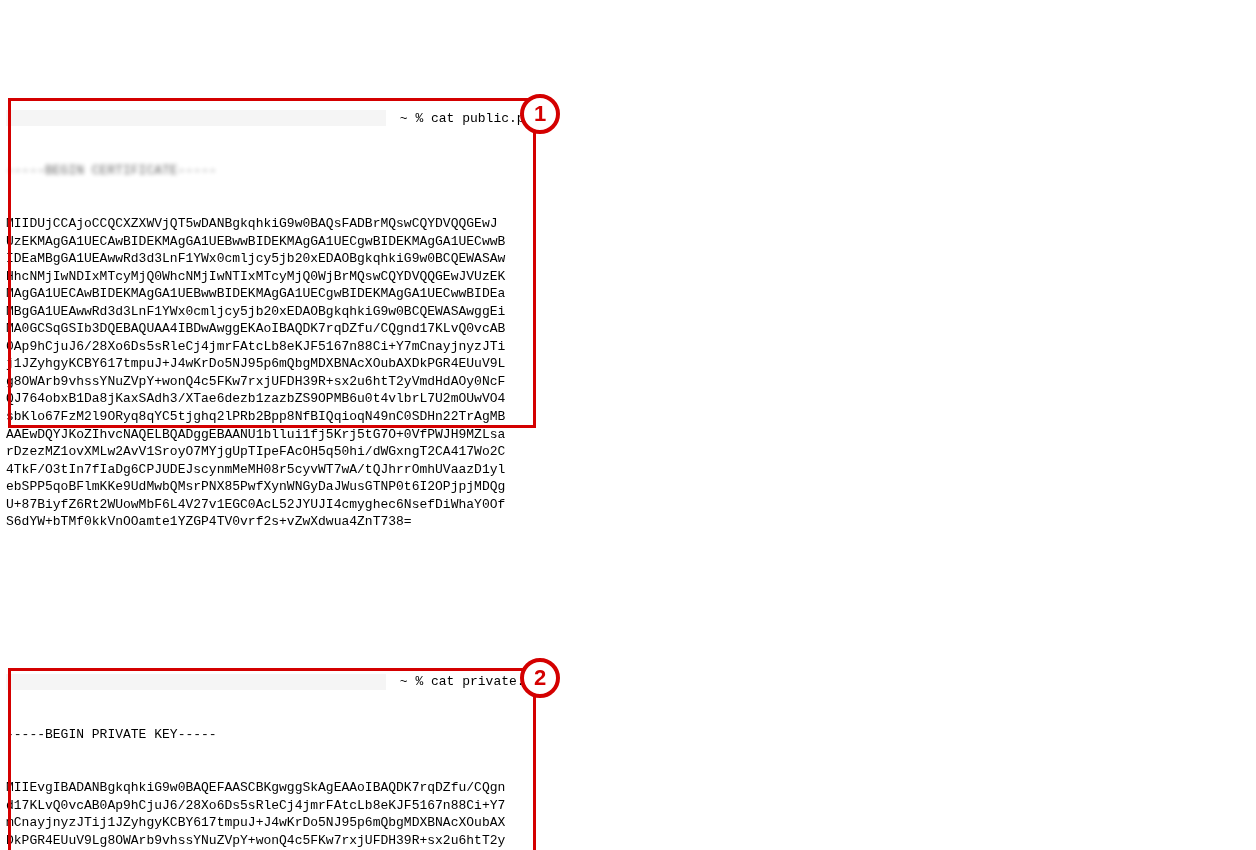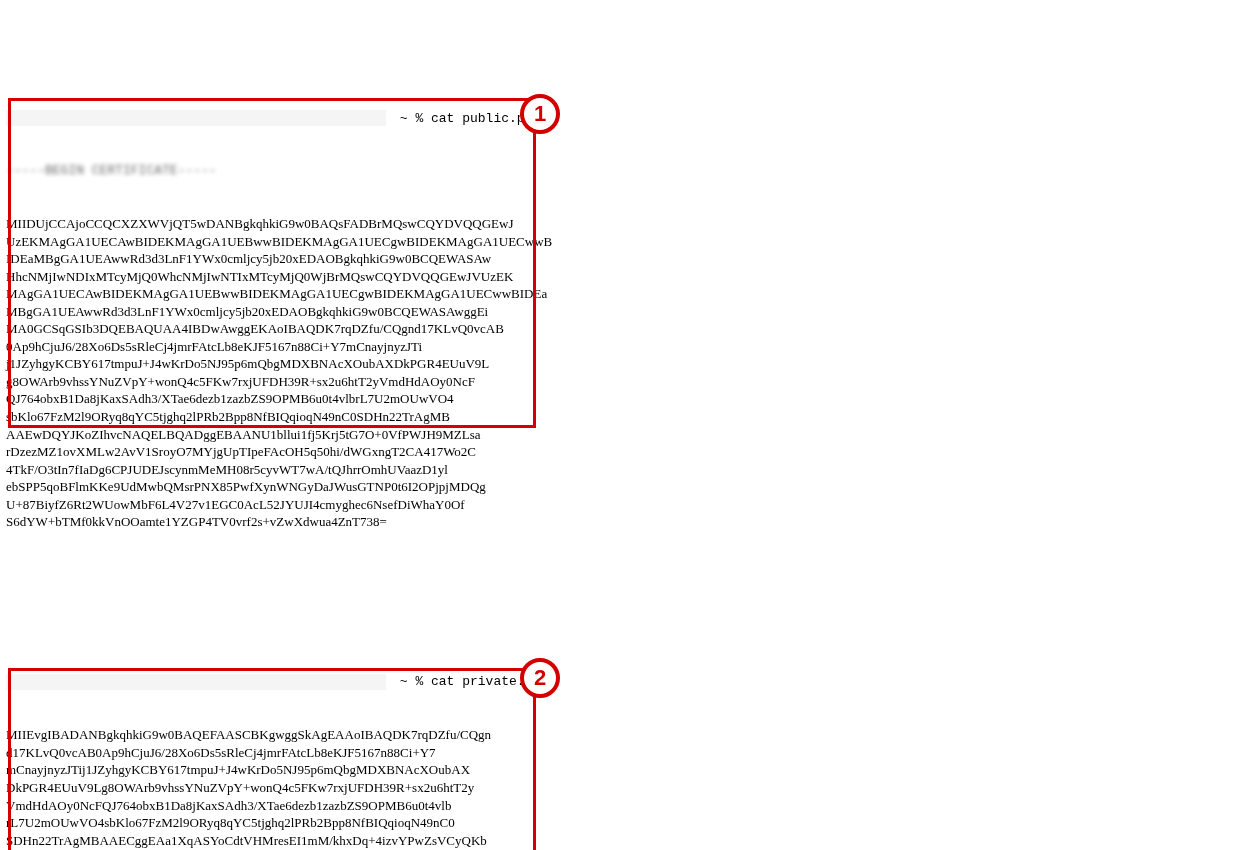--- a/index.html
+++ b/index.html
@@ -27,21 +27,20 @@
   }
   .cmd { white-space: pre; }
   .pem-header { white-space: pre; }
   .blur-begin {
     filter: blur(2px);
     opacity: 0.6;
   }
   .cert-body {
     white-space: pre;
     position: relative;
-    font-family: Liberation Serif, serif;
   }
   .red-box {
     position: absolute;
     border: 3px solid #d40000;
     pointer-events: none;
   }
   .circle {
     position: absolute;
     width: 40px;
     height: 40px;
@@ -90,20 +89,21 @@
 
   <div class="red-box" style="left:2px; top:24px; width:528px; height:330px;"></div>
   <div class="circle" style="left:514px; top:20px;"><span>1</span></div>
 </div>
 
 <div class="section" style="margin-top:2px;">
   <div class="prompt-line">
     <span class="prompt-blank" style="width:380px;"></span>
     <span class="cmd"><span> ~ % </span><span>cat private.pem</span></span>
   </div>
+  <div class="pem-header">-----BEGIN PRIVATE KEY-----</div>
   <div class="cert-body" id="priv-body">MIIEvgIBADANBgkqhkiG9w0BAQEFAASCBKgwggSkAgEAAoIBAQDK7rqDZfu/CQgn
 d17KLvQ0vcAB0Ap9hCjuJ6/28Xo6Ds5sRleCj4jmrFAtcLb8eKJF5167n88Ci+Y7
 mCnayjnyzJTij1JZyhgyKCBY617tmpuJ+J4wKrDo5NJ95p6mQbgMDXBNAcXOubAX
 DkPGR4EUuV9Lg8OWArb9vhssYNuZVpY+wonQ4c5FKw7rxjUFDH39R+sx2u6htT2y
 VmdHdAOy0NcFQJ764obxB1Da8jKaxSAdh3/XTae6dezb1zazbZS9OPMB6u0t4vlb
 rL7U2mOUwVO4sbKlo67FzM2l9ORyq8qYC5tjghq2lPRb2Bpp8NfBIQqioqN49nC0
 SDHn22TrAgMBAAECggEAa1XqASYoCdtVHMresEI1mM/khxDq+4izvYPwZsVCyQKb
 3Fk4YC5bUudBYUeFAfUsn5zJVqQockhc9ph9SuQ70lizR0JXZHaoZZ8jvOSByVtF
 eayuvvtVp1mgnEcnEvkfyAAzrgeKANXmdcttvaqEc9m4tdBz2xyEfaHX7ZktjeR0
 dj14Q7wfDd+/R/KwcCFDZF9JRbpSODG/mZUvq3mS3/nHqOT72+YxeVGAAODzIPy2

